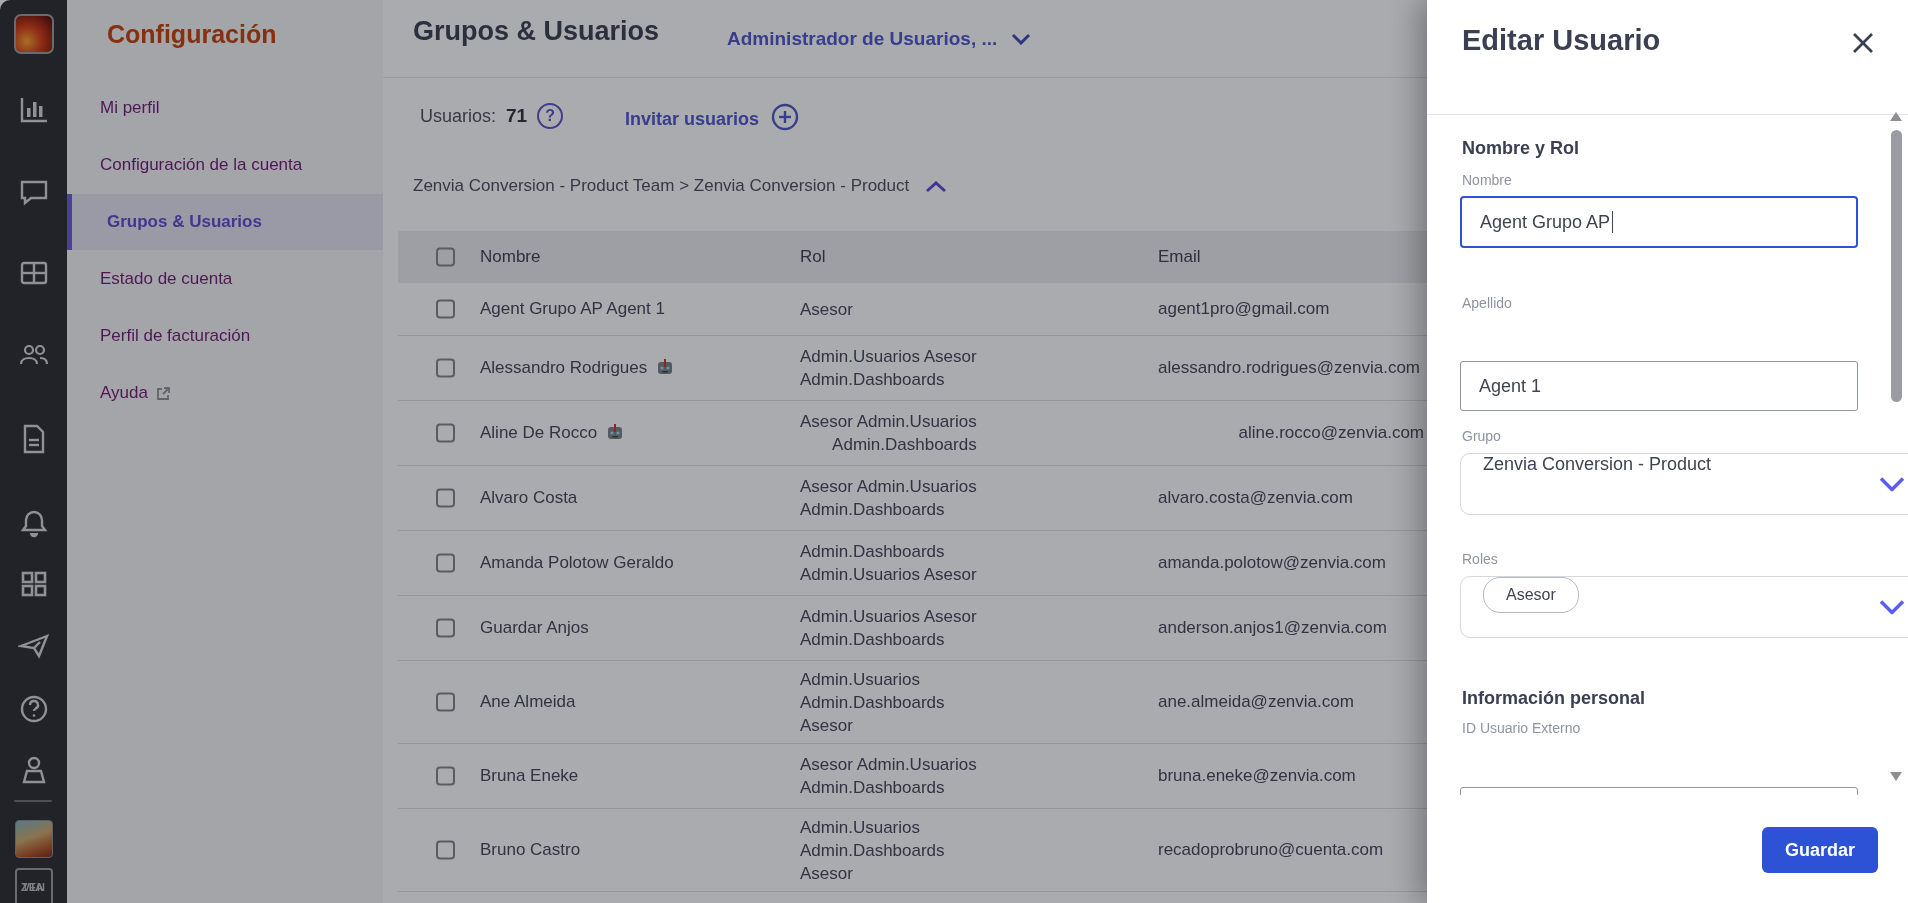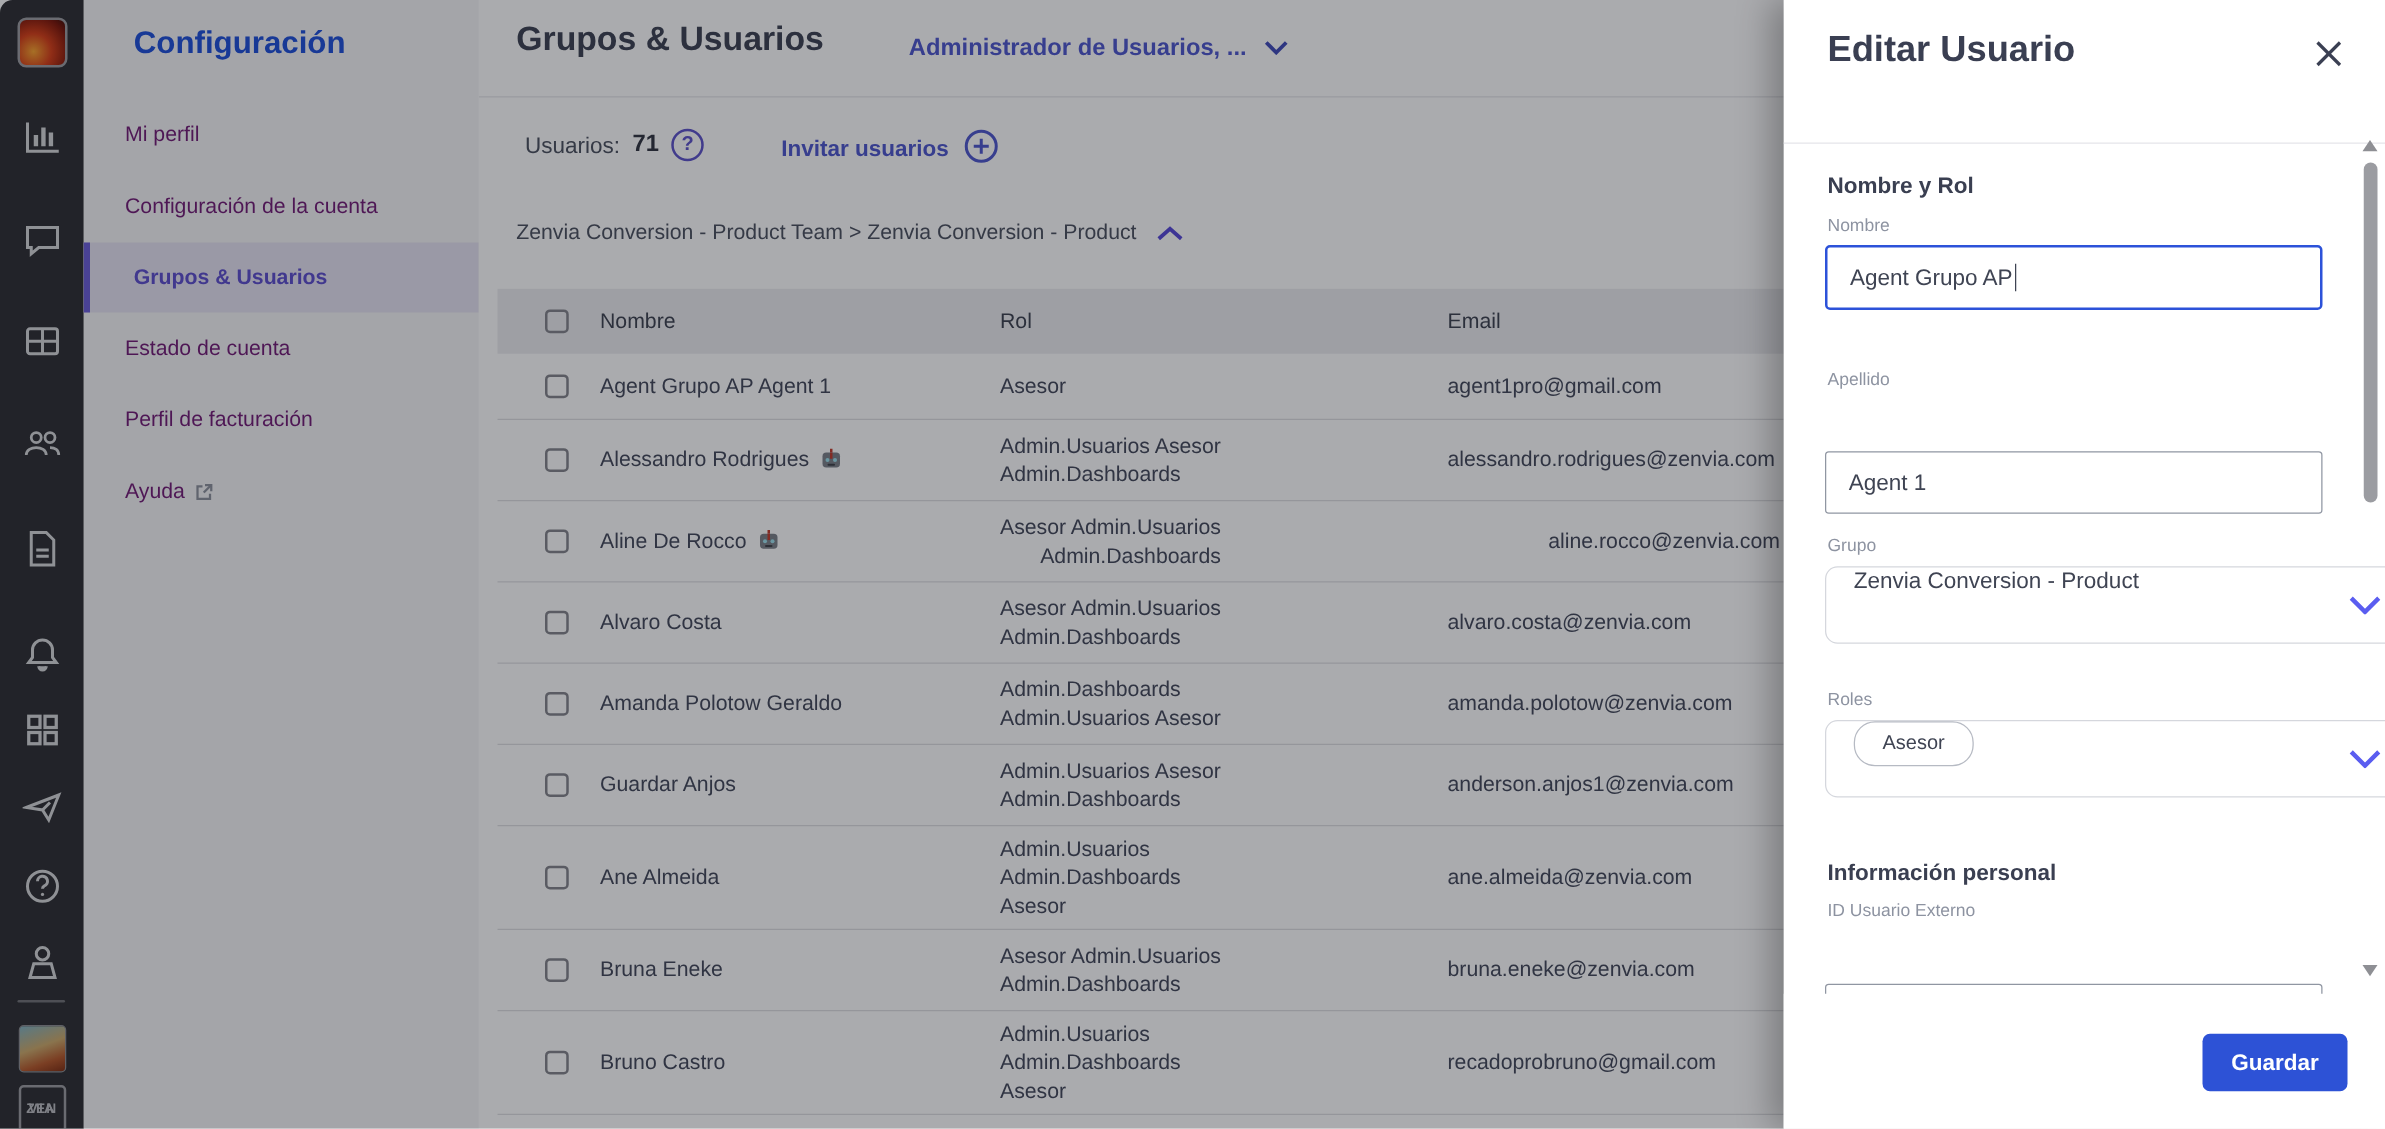--- a/index.html
+++ b/index.html
@@ -13,21 +13,21 @@
   .rail .logo{width:40px;height:40px;border-radius:7px;border:2px solid #9a9aa0;box-sizing:border-box;
       background:radial-gradient(circle at 30% 70%,#f5a02d 0%,#d43d17 40%,#7a1408 80%,#3a0a05 100%);}
   .rail .divider{position:absolute;left:14px;width:38px;height:2px;background:#6f7076;border-radius:1px;}
   .rail .thumb{width:38px;height:38px;border-radius:4px;border:1px solid #8a8b90;box-sizing:border-box;
       background:linear-gradient(160deg,#7fb0c0 0%,#c9a76a 45%,#b3562a 75%,#7c2d12 100%);}
   .rail .zlogo{width:38px;height:38px;border-radius:4px;border:2px solid #9a9aa0;box-sizing:border-box;
       color:#b9bac0;font-size:11px;font-weight:bold;display:flex;flex-direction:column;align-items:center;justify-content:center;letter-spacing:1px;}
 
   
   .subnav{position:absolute;left:67px;top:0;width:316px;height:903px;background:#f1f1f4;}
-  .subnav-title{position:absolute;left:40px;top:20px;font-size:25px;font-weight:bold;color:#1d4ed8;}
+  .subnav-title{position:absolute;left:40px;top:20px;font-size:25px;font-weight:bold;color:#c2410c;}
   .subnav-item{position:absolute;left:0;width:316px;height:56px;display:flex;align-items:center;gap:8px;
       padding-left:33px;box-sizing:border-box;font-size:17px;color:#701a75;cursor:pointer;}
   .subnav-item.active{background:#e3e0f0;border-left:5px solid #6a5cd8;padding-left:35px;color:#5b4ccc;font-weight:bold;}
   .ext-ic{color:#8a8f9c;line-height:0;}
 
   
   .main{position:absolute;left:383px;top:0;width:1044px;height:903px;background:#fbfbfc;overflow:hidden;}
   .main-title{position:absolute;left:30px;top:16px;font-size:27px;font-weight:bold;color:#3c4152;}
   .role-selector{position:absolute;left:344px;top:28px;display:flex;align-items:center;gap:14px;
       font-size:19px;font-weight:bold;color:#4d55cc;cursor:pointer;}
@@ -388,21 +388,21 @@
     <div class="cb"></div>
     <div class="cell-name">
       <span class="nm">Bruno Castro</span>
 
     </div>
     <div class="cell-roles">
               <div class="role-line">Admin.Usuarios</div>
               <div class="role-line">Admin.Dashboards</div>
               <div class="role-line">Asesor</div>
             </div>
-    <div class="cell-email">recadoprobruno@gmail.com</div>
+    <div class="cell-email">recadoprobruno@cuenta.com</div>
   </div>
 
   <div class="trow" style="height: 64px;">
 
     <div class="cell-roles">
               <div class="role-line">Admin.Usuarios</div>
             </div>
 
   </div>
 </div>

